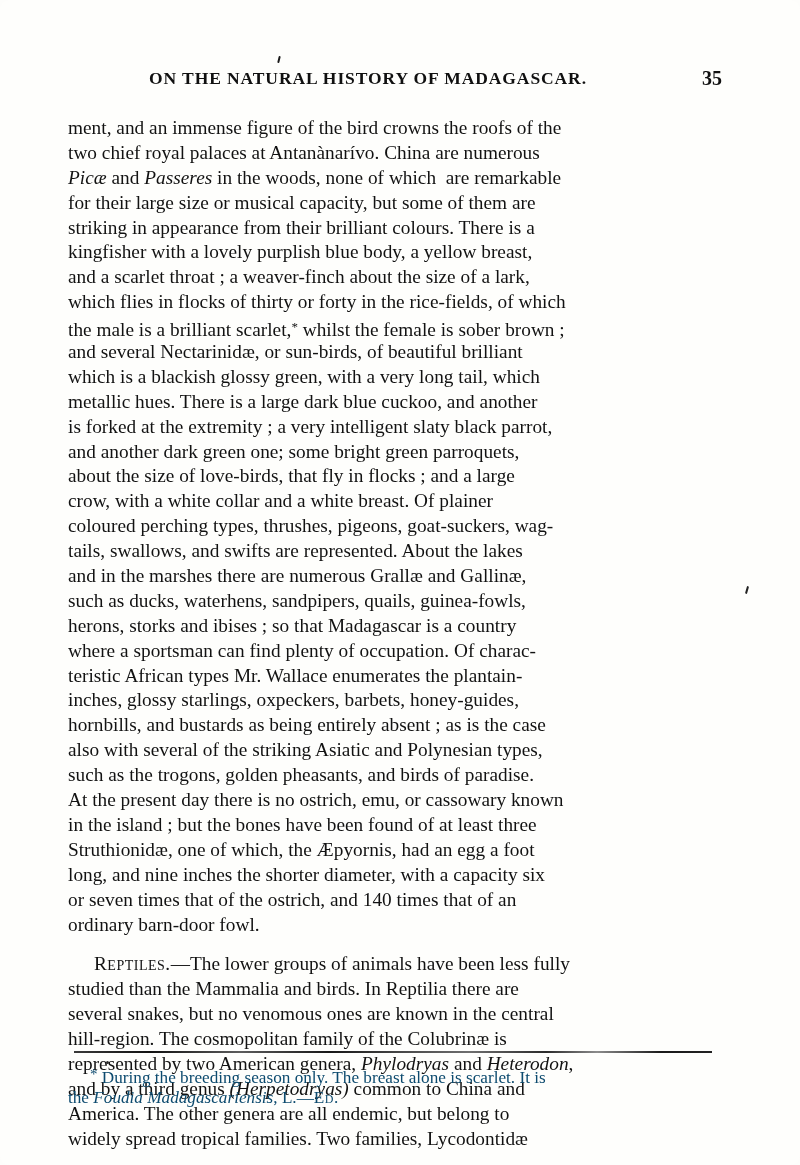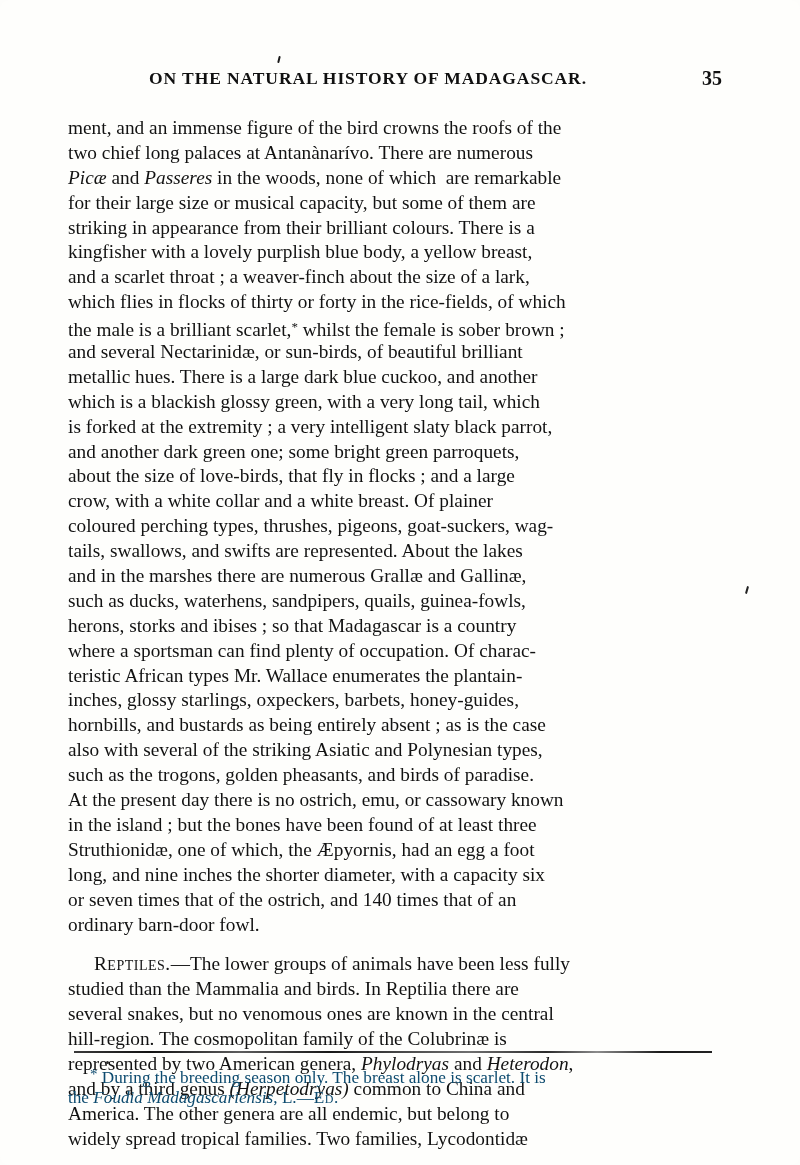--- a/index.html
+++ b/index.html
@@ -161,31 +161,31 @@
   <div class="running-head">
     <div class="rh-title">ON THE NATURAL HISTORY OF MADAGASCAR.</div>
     <div class="rh-folio">35</div>
   </div>
   <div class="speck-head"></div>
   <div class="speck-margin"></div>
 
   <div class="textblock">
 
     <div class="line">ment, and an immense figure of the bird crowns the roofs of the</div>
-    <div class="line">two chief long palaces at Antanànarívo.   There are numerous</div>
+    <div class="line">two chief royal palaces at Antanànarívo.   China are numerous</div>
     <div class="line"><i>Picæ</i> and <i>Passeres</i> in the woods, none of which&nbsp; are remarkable</div>
     <div class="line">for their large size or musical capacity,  but  some  of  them  are</div>
     <div class="line">striking in appearance from their brilliant colours.   There is a</div>
     <div class="line">kingfisher with a lovely purplish blue body, a yellow breast,</div>
     <div class="line">and a scarlet throat ; a weaver-finch about the size of a lark,</div>
     <div class="line">which flies in flocks of thirty or forty in the rice-fields, of which</div>
     <div class="line">the male is a brilliant scarlet,<sup class="fnmark">*</sup> whilst the female is sober brown ;</div>
     <div class="line">and several Nectarinidæ, or sun-birds, of beautiful brilliant</div>
+    <div class="line">which is a blackish glossy green, with a very long tail, which</div>
     <div class="line">metallic hues.    There is a large dark blue cuckoo, and another</div>
-    <div class="line">which is a blackish glossy green, with a very long tail, which</div>
     <div class="line">is forked at the extremity ; a very intelligent slaty black parrot,</div>
     <div class="line">and another dark green one; some bright green parroquets,</div>
     <div class="line">about the size of love-birds, that fly in flocks ; and a large</div>
     <div class="line">crow, with a white collar and a white breast.   Of plainer</div>
     <div class="line">coloured perching types, thrushes, pigeons, goat-suckers, wag-</div>
     <div class="line">tails, swallows, and swifts are represented.   About the lakes</div>
     <div class="line">and in the marshes there are numerous Grallæ and Gallinæ,</div>
     <div class="line">such as ducks, waterhens, sandpipers, quails, guinea-fowls,</div>
     <div class="line">herons, storks and ibises ; so that Madagascar is a country</div>
     <div class="line">where a sportsman can find plenty of occupation.   Of charac-</div>

